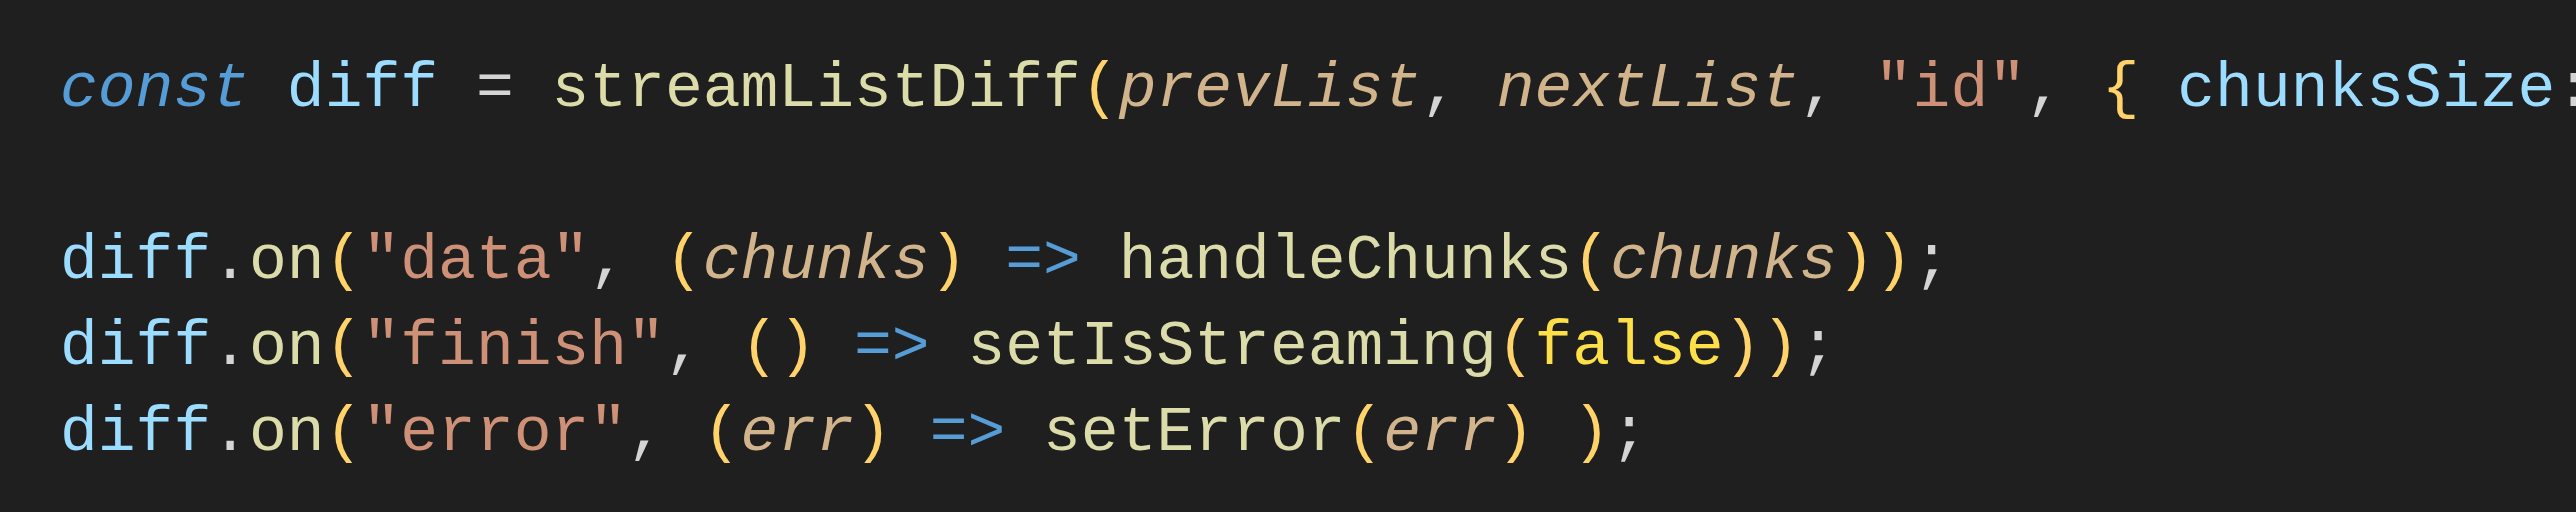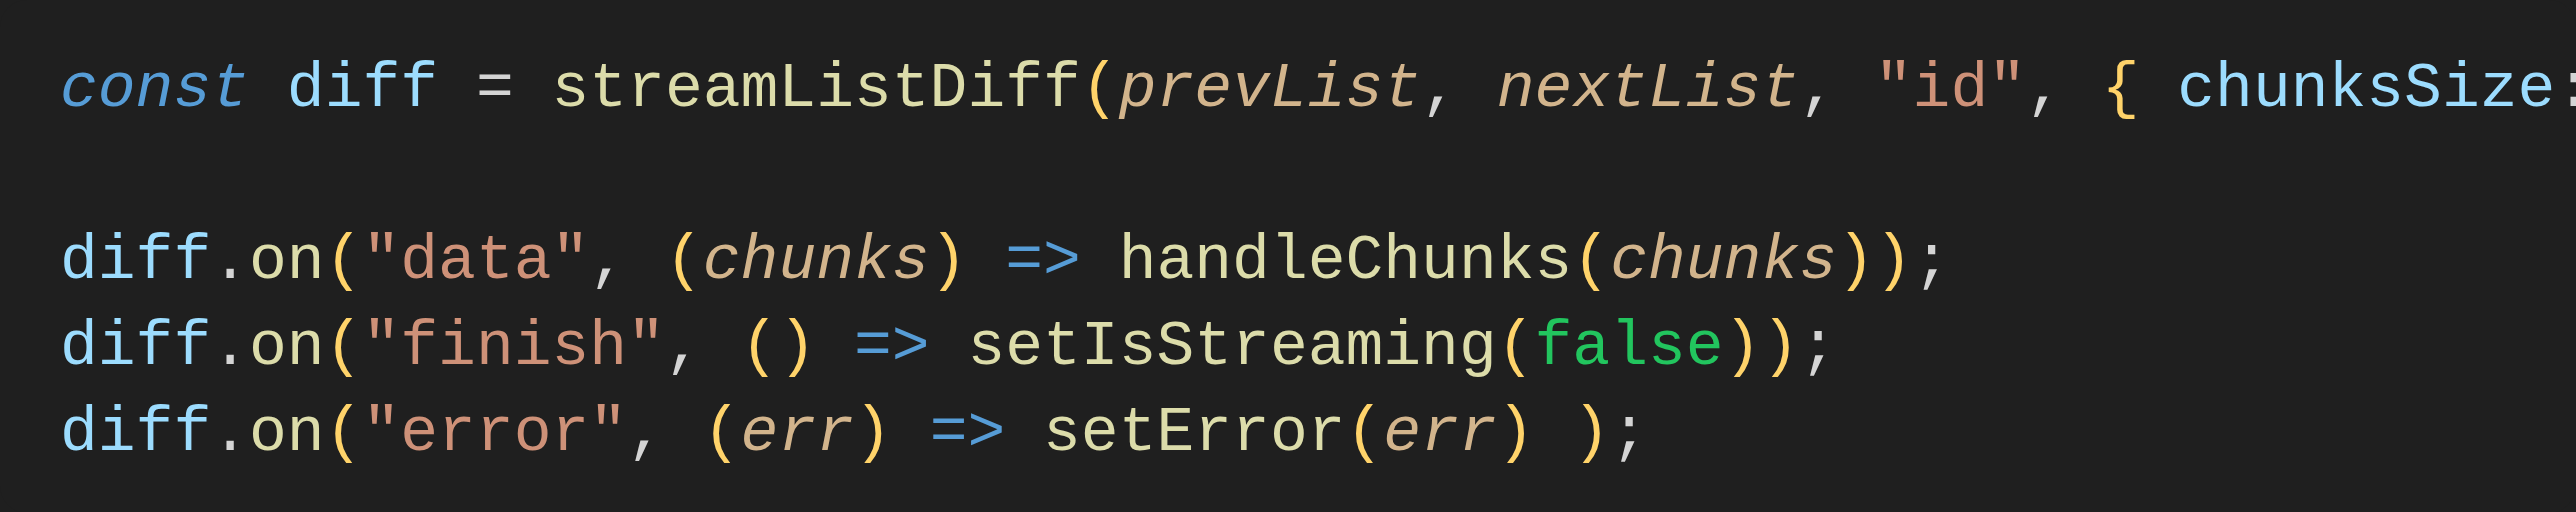--- a/index.html
+++ b/index.html
@@ -27,20 +27,20 @@
     letter-spacing: 0px;
   }
   .tok-keyword { color: #569cd6; font-style: italic; }
   .tok-var     { color: #9cdcfe; }
   .tok-prop    { color: #9cdcfe; }
   .tok-oper    { color: #d4d4d4; }
   .tok-punct   { color: #ffd36a; }
   .tok-func    { color: #dcdcaa; }
   .tok-param   { color: #d2b48c; font-style: italic; }
   .tok-string  { color: #ce9178; }
-  .tok-keyconst{ color: #22c55e; }
+  .tok-keyconst{ color: #fde047; }
   .tok-arrow   { color: #569cd6; font-style: italic; }
 </style>
 </head>
 <body>
 
 <div class="code-container" id="code-root"><div><span class="tok-keyword">const</span><span class="tok-oper"> </span><span class="tok-var">diff</span><span class="tok-oper"> </span><span class="tok-oper">=</span><span class="tok-oper"> </span><span class="tok-func">streamListDiff</span><span class="tok-punct">(</span><span class="tok-param">prevList</span><span class="tok-oper">, </span><span class="tok-param">nextList</span><span class="tok-oper">, </span><span class="tok-string">"id"</span><span class="tok-oper">, </span><span class="tok-punct">{</span><span class="tok-oper"> </span><span class="tok-prop">chunksSize</span><span class="tok-oper">:</span></div><div>&nbsp;</div><div><span class="tok-var">diff</span><span class="tok-oper">.</span><span class="tok-func">on</span><span class="tok-punct">(</span><span class="tok-string">"data"</span><span class="tok-oper">, </span><span class="tok-punct">(</span><span class="tok-param">chunks</span><span class="tok-punct">)</span><span class="tok-oper"> </span><span class="tok-arrow">=&gt;</span><span class="tok-oper"> </span><span class="tok-func">handleChunks</span><span class="tok-punct">(</span><span class="tok-param">chunks</span><span class="tok-punct">)</span><span class="tok-punct">)</span><span class="tok-oper">;</span></div><div><span class="tok-var">diff</span><span class="tok-oper">.</span><span class="tok-func">on</span><span class="tok-punct">(</span><span class="tok-string">"finish"</span><span class="tok-oper">, </span><span class="tok-punct">(</span><span class="tok-punct">)</span><span class="tok-oper"> </span><span class="tok-arrow">=&gt;</span><span class="tok-oper"> </span><span class="tok-func">setIsStreaming</span><span class="tok-punct">(</span><span class="tok-keyconst">false</span><span class="tok-punct">)</span><span class="tok-punct">)</span><span class="tok-oper">;</span></div><div><span class="tok-var">diff</span><span class="tok-oper">.</span><span class="tok-func">on</span><span class="tok-punct">(</span><span class="tok-string">"error"</span><span class="tok-oper">, </span><span class="tok-punct">(</span><span class="tok-param">err</span><span class="tok-punct">)</span><span class="tok-oper"> </span><span class="tok-arrow">=&gt;</span><span class="tok-oper"> </span><span class="tok-func">setError</span><span class="tok-punct">(</span><span class="tok-param">err</span><span class="tok-punct">)</span><span class="tok-oper"> </span><span class="tok-punct">)</span><span class="tok-oper">;</span></div></div>
 
 
 </body></html>

